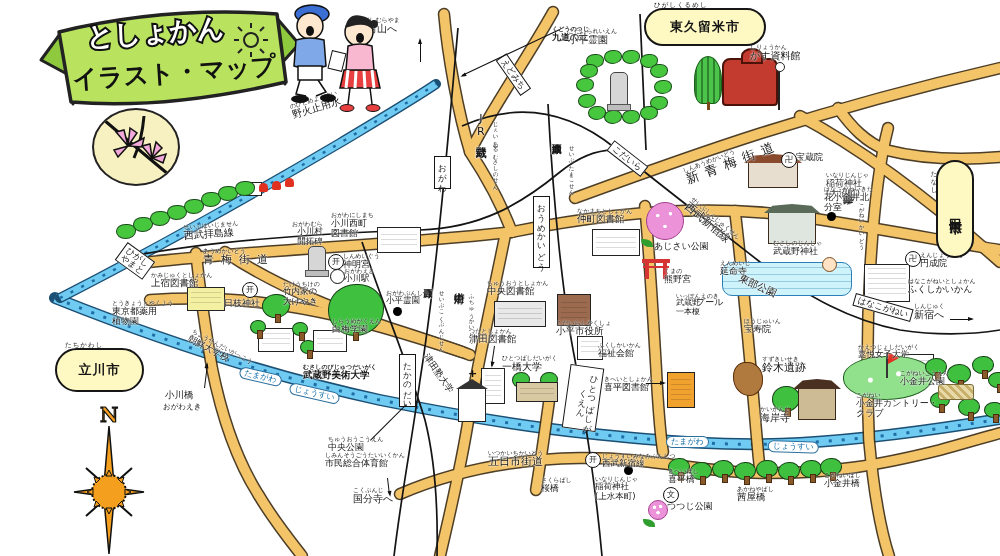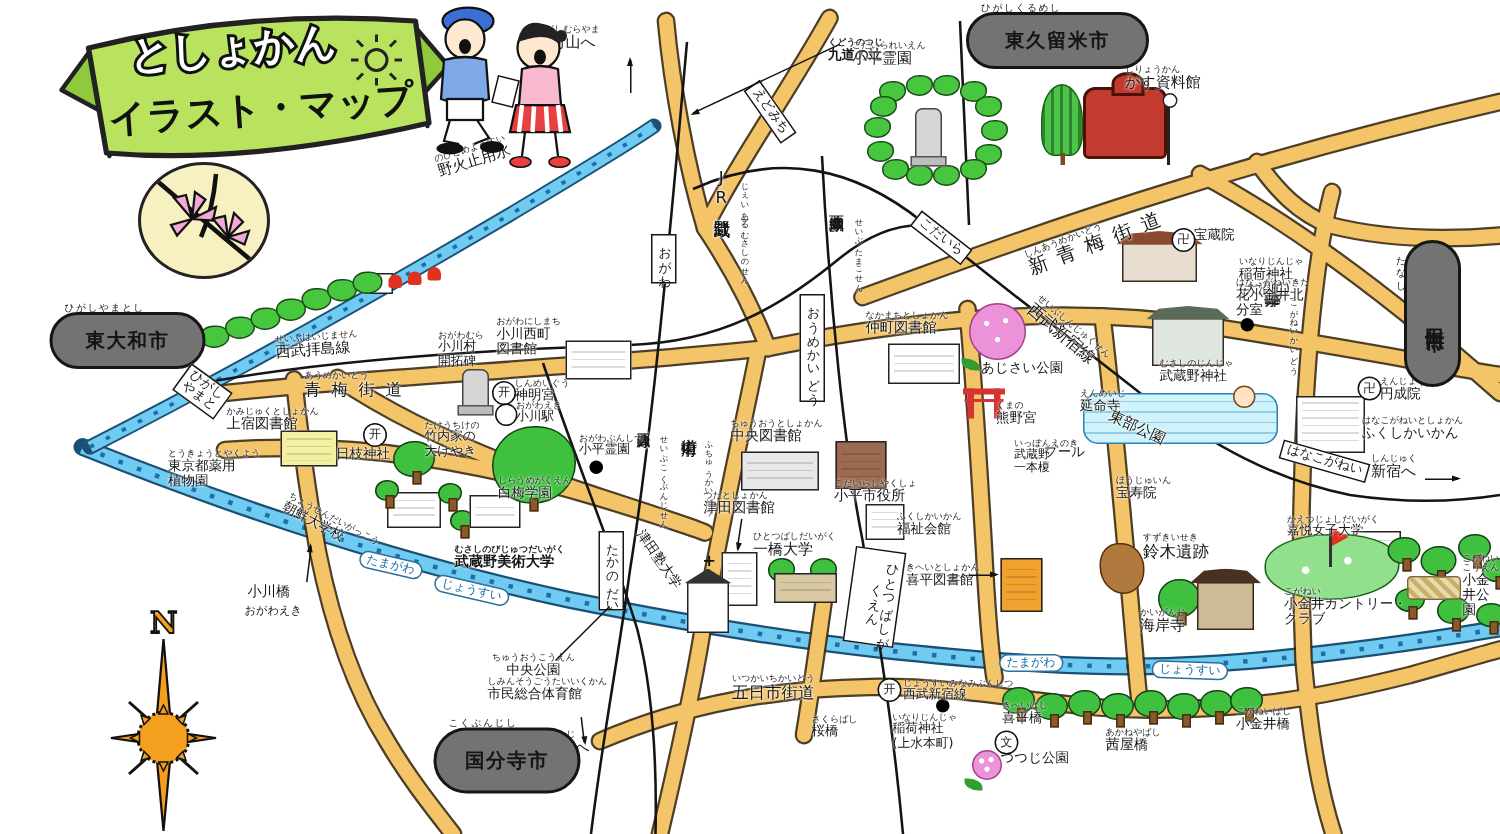--- a/index.html
+++ b/index.html
@@ -5,21 +5,21 @@
   html,body{margin:0;padding:0;background:#fff;}
   #map{position:relative;width:1000px;height:556px;background:#ffffff;overflow:hidden;
        font-family:"DejaVu Sans",sans-serif;color:#151515;}
   #baselayer{position:absolute;left:0;top:0;z-index:1;}
   .lbl{position:absolute;z-index:30;font-size:9px;line-height:1.12;white-space:pre-line;
        transform-origin:0 0;text-shadow:0 0 2px #fff,0 0 2px #fff;}
   .lbl .furi{display:block;font-size:6px;line-height:1;color:#222;}
   .lbl .txt{display:block;}
   .vert{writing-mode:vertical-rl;text-orientation:upright;}
   .sp .txt{letter-spacing:7px;}
-  .city{position:absolute;z-index:32;border:2.5px solid #161616;border-radius:999px;background:#737373;
+  .city{position:absolute;z-index:32;border:2.5px solid #161616;border-radius:999px;background:#fef9c3;
         display:flex;align-items:center;justify-content:center;font-size:13px;font-weight:bold;
         letter-spacing:1px;}
   .city .cfuri{position:absolute;top:-9px;left:8px;font-size:6.5px;font-weight:normal;white-space:nowrap;}
   .city.vert .cfuri{top:4px;left:-9px;writing-mode:vertical-rl;}
   .sign{position:absolute;z-index:33;background:#fff;border:1.6px solid #161616;font-size:8.5px;
         line-height:1.05;padding:1px 3px;white-space:pre-line;transform-origin:center;text-align:center;}
   .pill{position:absolute;z-index:31;background:#fff;border:1px solid #2b6f9e;border-radius:8px;
         color:#0c6aa8;font-size:8px;line-height:1.2;padding:0 4px;transform-origin:0 0;white-space:nowrap;}
   .ic{position:absolute;z-index:20;transform-origin:center;}
   .ic-tree{background:#3fc13f;border:1.5px solid #164016;border-radius:50% 46% 52% 48%;}
@@ -213,27 +213,23 @@
           <path d="M21,96 l6,3 0,-6 z"></path>
           <path d="M65,96 l-6,3 0,-6 z"></path>
         <path d="M28,81 l6,2 -4,4 z"></path>
           <path d="M58,81 l-6,2 4,4 z"></path>
           <path d="M28,111 l6,-2 -4,-4 z"></path>
           <path d="M58,111 l-6,-2 4,-4 z"></path>
       </g>
     </svg>
   </div>
 
-<div class="city" style="left: 33px; top: 208px; width: 100px; height: 34px;">
-      <span class="cfuri">ひがしやまとし</span>
-      <span>東大和市</span>
-    </div>
-    <div class="city" style="left: 289px; top: 485px; width: 94px; height: 40px;">
-      <span class="cfuri">こくぶんじし</span>
-      <span>国分寺市</span>
+    <div class="city" style="left: 55px; top: 348px; width: 85px; height: 40px;">
+      <span class="cfuri">たちかわし</span>
+      <span>立川市</span>
     </div>
     <div class="city" style="left: 644px; top: 8px; width: 118px; height: 34px;">
       <span class="cfuri">ひがしくるめし</span>
       <span>東久留米市</span>
     </div>
     <div class="city vert" style="left: 936px; top: 160px; width: 34px; height: 94px;">
       <span class="cfuri">たなし</span>
       <span>田無市</span>
     </div>
     <div class="sign" style="left: 118px; top: 250px; transform: rotate(36deg);">ひがし
@@ -269,21 +265,21 @@
     <div class="pill" style="left: 291px; top: 382px; transform: rotate(13deg);">じょうすい</div>
     <div class="pill" style="left: 666px; top: 436px;">たまがわ</div>
     <div class="pill" style="left: 768px; top: 440px; transform: rotate(2deg);">じょうすい</div>
     <div class="lbl" style="left: 568px; top: 28px; font-size: 10px;"><span class="furi">こだいられいえん</span><span class="txt">小平霊園</span></div>
     <div class="lbl" style="left: 750px; top: 44px; font-size: 10px;"><span class="furi">しりょうかん</span><span class="txt">がす資料館</span></div>
     <div class="lbl" style="left: 796px; top: 152px; font-size: 9px;"><span class="txt">宝蔵院</span></div>
     <div class="lbl" style="left: 826px; top: 172px; font-size: 9px;"><span class="furi">いなりじんじゃ</span><span class="txt">稲荷神社
 (大沼町)</span></div>
     <div class="lbl" style="left: 824px; top: 186px; font-size: 9px;"><span class="furi">はなこがねいきた</span><span class="txt">花小金井北
 分室</span></div>
-    <div class="lbl" style="left: 975px; top: 370px; font-size: 9px;"><span class="furi">こがねいこうえん</span><span class="txt">小金井公園</span></div>
+    <div class="lbl" style="left: 900px; top: 370px; font-size: 9px;"><span class="furi">こがねいこうえん</span><span class="txt">小金井公園</span></div>
     <div class="lbl" style="left: 858px; top: 344px; font-size: 8.5px;"><span class="furi">かえつじょしだいがく</span><span class="txt">嘉悦女子大学</span></div>
     <div class="lbl" style="left: 856px; top: 392px; font-size: 9px;"><span class="furi">こがねい</span><span class="txt">小金井カントリー・
 クラブ</span></div>
     <div class="lbl" style="left: 908px; top: 278px; font-size: 9px;"><span class="furi">はなこがねいとしょかん</span><span class="txt">ふくしかいかん</span></div>
     <div class="lbl" style="left: 920px; top: 252px; font-size: 9px;"><span class="furi">えんじょういん</span><span class="txt">円成院</span></div>
     <div class="lbl" style="left: 773px; top: 240px; font-size: 9px;"><span class="furi">むさしのじんじゃ</span><span class="txt">武蔵野神社</span></div>
     <div class="lbl" style="left: 664px; top: 268px; font-size: 9px;"><span class="furi">くまの</span><span class="txt">熊野宮</span></div>
     <div class="lbl" style="left: 676px; top: 293px; font-size: 8px;"><span class="furi">いっぽんえのき</span><span class="txt">武蔵野
 一本榎</span></div>
     <div class="lbl" style="left: 720px; top: 260px; font-size: 9px;"><span class="furi">えんめいじ</span><span class="txt">延命寺</span></div>
@@ -306,31 +302,31 @@
     <div class="lbl" style="left: 112px; top: 300px; font-size: 9px;"><span class="furi">とうきょうとやくよう</span><span class="txt">東京都薬用
 植物園</span></div>
     <div class="lbl" style="left: 151px; top: 272px; font-size: 9.5px;"><span class="furi">かみじゅくとしょかん</span><span class="txt">上宿図書館</span></div>
     <div class="lbl" style="left: 224px; top: 298px; font-size: 9px;"><span class="txt">日枝神社</span></div>
     <div class="lbl" style="left: 283px; top: 281px; font-size: 8.5px;"><span class="furi">たけうちけの</span><span class="txt">竹内家の
 大けやき</span></div>
     <div class="lbl" style="left: 344px; top: 268px; font-size: 8.5px;"><span class="furi">おがわえき</span><span class="txt">小川駅</span></div>
     <div class="lbl" style="left: 386px; top: 290px; font-size: 8.5px;"><span class="furi">おがわぶんしつ</span><span class="txt">小平霊園</span></div>
     <div class="lbl" style="left: 331px; top: 212px; font-size: 9px;"><span class="furi">おがわにしまち</span><span class="txt">小川西町
 図書館</span></div>
-    <div class="lbl" style="left: 292px; top: 221px; font-size: 8.5px;"><span class="furi">おがわむら</span><span class="txt">小川村
+    <div class="lbl" style="left: 292px; top: 221px; font-size: 8.5px; text-align: right;"><span class="furi">おがわむら</span><span class="txt">小川村
 開拓碑</span></div>
     <div class="lbl" style="left: 343px; top: 253px; font-size: 9px;"><span class="furi">しんめいぐう</span><span class="txt">神明宮</span></div>
     <div class="lbl" style="left: 604px; top: 376px; font-size: 9px;"><span class="furi">きへいとしょかん</span><span class="txt">喜平図書館</span></div>
     <div class="lbl" style="left: 668px; top: 468px; font-size: 9px;"><span class="furi">きへいばし</span><span class="txt">喜平橋</span></div>
     <div class="lbl" style="left: 737px; top: 486px; font-size: 9.5px;"><span class="furi">あかねやばし</span><span class="txt">茜屋橋</span></div>
     <div class="lbl" style="left: 824px; top: 472px; font-size: 9px;"><span class="furi">こがねいばし</span><span class="txt">小金井橋</span></div>
     <div class="lbl" style="left: 541px; top: 477px; font-size: 9px;"><span class="furi">さくらばし</span><span class="txt">桜橋</span></div>
     <div class="lbl" style="left: 165px; top: 390px; font-size: 9.5px;"><span class="txt">小川橋</span></div>
     <div class="lbl" style="left: 163px; top: 403px; font-size: 7.5px;"><span class="txt">おがわえき</span></div>
-    <div class="lbl" style="left: 328px; top: 436px; font-size: 9px; text-align: center;"><span class="furi">ちゅうおうこうえん</span><span class="txt">中央公園</span></div>
+    <div class="lbl" style="left: 328px; top: 436px; font-size: 9px;"><span class="furi">ちゅうおうこうえん</span><span class="txt">中央公園</span></div>
     <div class="lbl" style="left: 325px; top: 452px; font-size: 9px;"><span class="furi">しみんそうごうたいいくかん</span><span class="txt">市民総合体育館</span></div>
     <div class="lbl" style="left: 602px; top: 453px; font-size: 8.5px;"><span class="furi">じょうすいみなみぶんしつ</span><span class="txt">西武新宿線</span></div>
     <div class="lbl" style="left: 595px; top: 476px; font-size: 8.5px;"><span class="furi">いなりじんじゃ</span><span class="txt">稲荷神社
 (上水本町)</span></div>
     <div class="lbl" style="left: 667px; top: 501px; font-size: 9px;"><span class="txt">つつじ公園</span></div>
     <div class="ic ic-tulips" style="left: 246px; top: 176px; width: 50px; height: 22px;"></div>
     <div class="ic ic-bush" style="left: 116px; top: 224px; width: 18px; height: 13px;"></div>
     <div class="ic ic-bush" style="left: 133px; top: 217px; width: 18px; height: 13px;"></div>
     <div class="ic ic-bush" style="left: 150px; top: 211px; width: 18px; height: 13px;"></div>
     <div class="ic ic-bush" style="left: 167px; top: 205px; width: 18px; height: 13px;"></div>

